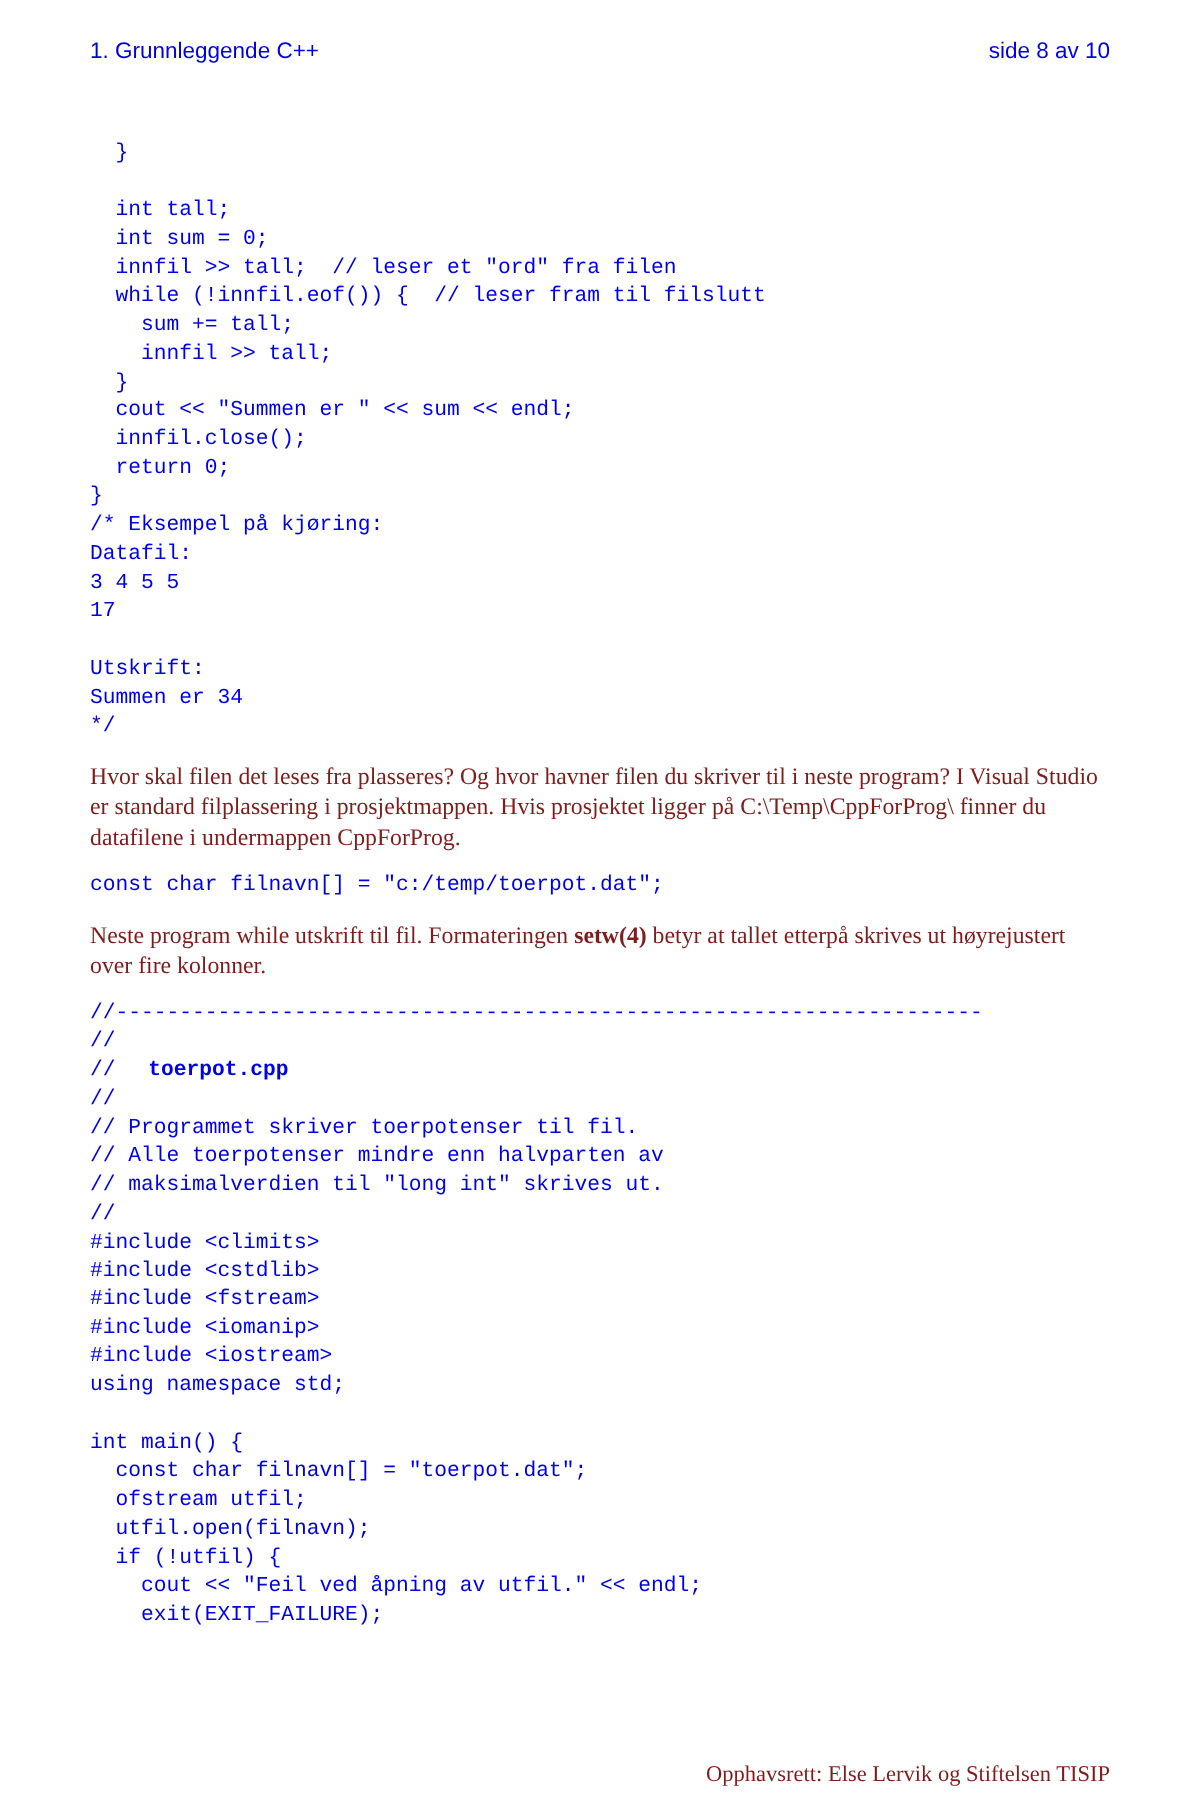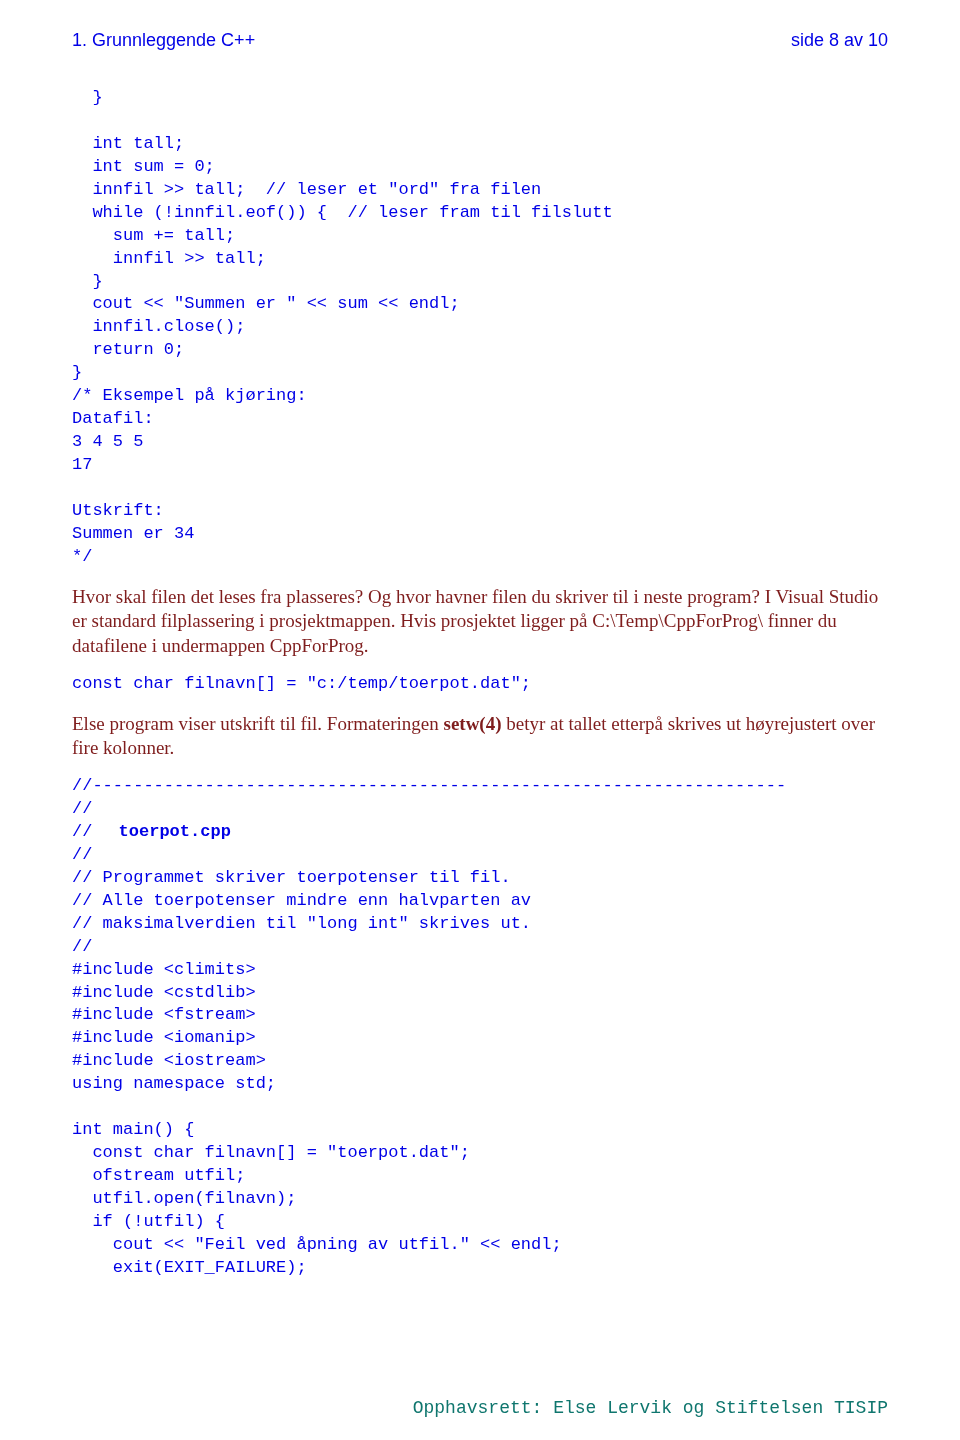--- a/index.html
+++ b/index.html
@@ -13,21 +13,21 @@
     width: 960px;
   }
   .page {
     padding: 30px 72px 40px 72px;
     position: relative;
     min-height: 1440px;
   }
   .header {
     display: flex;
     justify-content: space-between;
-    margin-bottom: 36px;
+    margin-bottom: 61px;
   }
   .header-left, .header-right {
     color: #0000e6;
     font-family: Arial, Helvetica, sans-serif;
     font-size: 18px;
   }
   .code {
     font-family: "Courier New", monospace;
     font-size: 17px;
     color: #0000e6;
@@ -38,24 +38,24 @@
   .prose {
     font-size: 19px;
     line-height: 1.3;
     margin: 14px 0;
     color: #7f1d1d;
   }
   .prose b { font-weight: bold; margin-top: 19px; }
   .code b { font-weight: bold; margin-left: 16px; }
   .footer {
     position: absolute;
-    bottom: 22px;
+    bottom: 10px;
     right: 72px;
-    color: #0f766e;
-    font-family: Liberation Mono, monospace;
+    color: #7f1d1d;
+    font-family: Liberation Serif, serif;
     font-size: 18px;
   }
 </style>
 </head>
 <body>
 
 <div class="page">
 
   <div class="header">
     <div class="header-left">1. Grunnleggende C++</div>
@@ -82,21 +82,21 @@
 
 Utskrift:
 Summen er 34
 */</pre>
 
   <p class="prose">Hvor skal filen det leses fra plasseres? Og hvor havner filen du skriver til i neste program? I Visual Studio er standard filplassering i prosjektmappen. Hvis prosjektet ligger på C:\Temp\CppForProg\ finner du datafilene i undermappen CppForProg.</p>
 
 
   <pre class="code">const char filnavn[] = "c:/temp/toerpot.dat";</pre>
 
-  <p class="prose"><span>Else program viser utskrift til fil. Formateringen </span><b>setw(4)</b><span> betyr at tallet etterpå skrives ut høyrejustert over fire kolonner.</span></p>
+  <p class="prose"><span>Neste program while utskrift til fil. Formateringen </span><b>setw(4)</b><span> betyr at tallet etterpå skrives ut høyrejustert over fire kolonner.</span></p>
 
   <pre class="code"><span>//--------------------------------------------------------------------
 //
 // </span><b>toerpot.cpp</b><span>
 //
 // Programmet skriver toerpotenser til fil.
 // Alle toerpotenser mindre enn halvparten av
 // maksimalverdien til "long int" skrives ut.
 //
 #include &lt;climits&gt;

